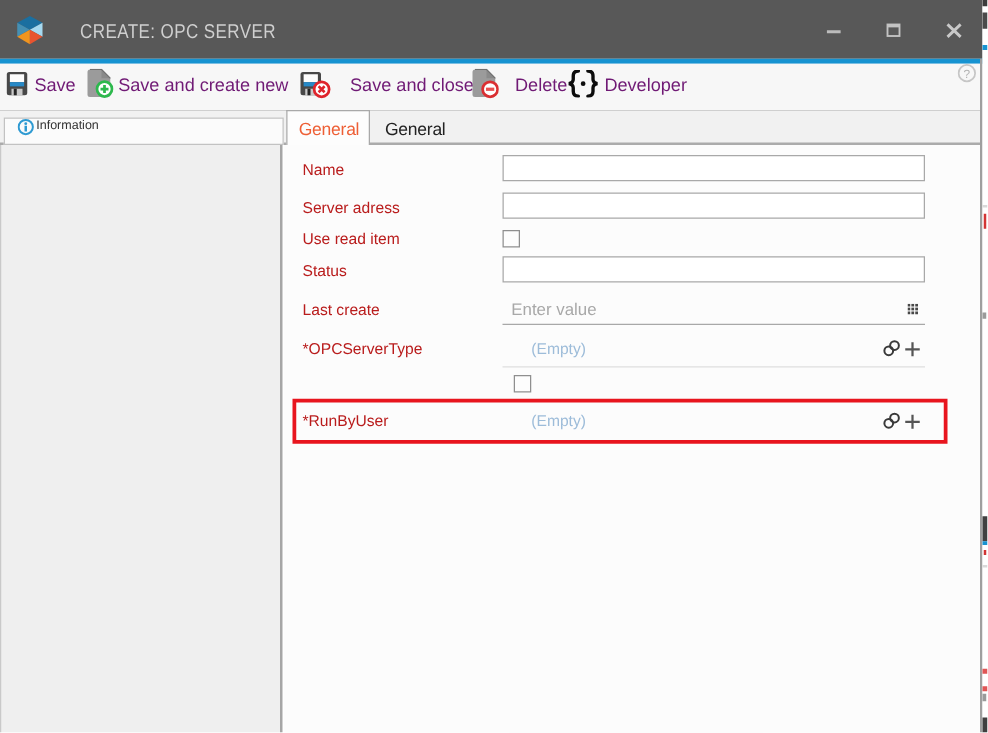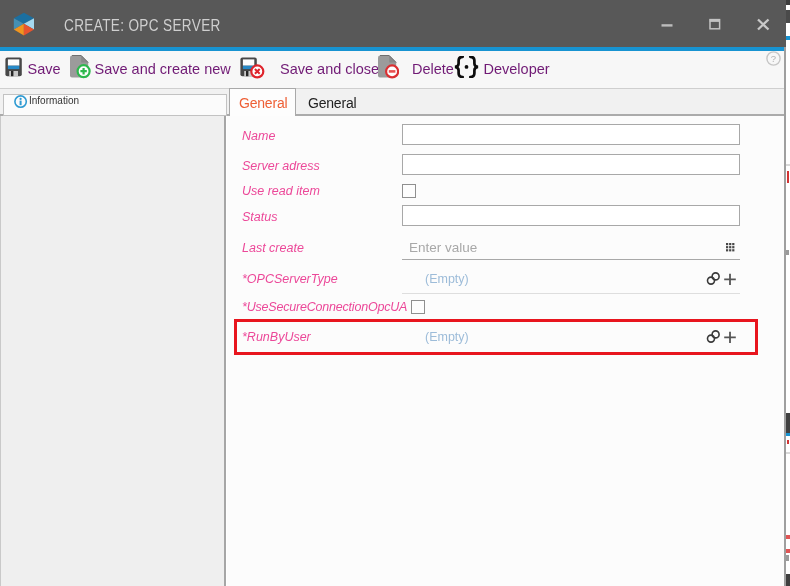--- a/index.html
+++ b/index.html
@@ -23,21 +23,21 @@
   #gentext{left:239px;top:94.5px;font-size:14px;color:#ee5f35;letter-spacing:-0.2px;}
   #comtext{left:308px;top:94.5px;font-size:14px;color:#222;letter-spacing:-0.2px;}
   
   #leftpanel{left:0;top:116px;width:224px;height:470px;background:#efefef;border-left:1px solid #c9c9c9;}
   #divider{left:224px;top:116px;width:2px;height:470px;background:#a6a6a6;}
   #content{left:226.5px;top:116px;width:557px;height:470px;background:#fcfcfc;}
   
   #winborder{left:783.5px;top:47px;width:2.5px;height:539px;background:#9f9f9f;}
   
   #strip{left:786px;top:0;width:4px;height:586px;background:#fff;}
-  .lbl{left:242px;font-size:12.5px;color:#ec4899;font-style:italic;}
+  .lbl{left:242px;font-size:12.5px;color:#b91c1c;}
   .inp{left:402px;width:336px;height:19px;background:#fff;border:1px solid #a8a8a8;}
   .cb{width:12px;height:12px;background:#fdfdfd;border:1.4px solid #8f8f8f;}
   .empty{left:425px;font-size:12.5px;color:#9dbcd9;}
 </style>
 </head>
 <body>
 <div id="page">
 
   <div class="abs" id="titlebar"></div>
   <svg class="abs" style="left:13px;top:11.5px" width="22" height="25" viewBox="0 0 22 25">
@@ -156,21 +156,20 @@
   <div class="abs empty" style="top:272px">(Empty)</div>
   <svg class="abs" style="left:706px;top:271px" width="15" height="15" viewBox="0 0 15 15">
     <circle cx="9.6" cy="5.4" r="3.5" fill="none" stroke="#3a3a3a" stroke-width="1.6"></circle>
     <circle cx="5.0" cy="9.6" r="3.5" fill="none" stroke="#3a3a3a" stroke-width="1.6"></circle>
   </svg>
   <svg class="abs" style="left:723px;top:272.5px" width="14" height="13" viewBox="0 0 14 13">
     <path d="M7,0.8 L7,12 M1.2,6.4 L12.8,6.4" stroke="#555" stroke-width="1.8"></path>
   </svg>
   <div class="abs" style="left:402px;top:293px;width:338px;height:1px;background:#dedede;"></div>
 
-  <div class="abs lbl" style="top:300px;letter-spacing:-0.2px">*UseSecureConnectionOpcUA</div>
   <div class="abs cb" style="left:411px;top:300px"></div>
 
   <div class="abs" style="left:234px;top:319px;width:518px;height:30px;border:3px solid #e8151e;"></div>
   <div class="abs lbl" style="top:330px">*RunByUser</div>
   <div class="abs empty" style="top:330px">(Empty)</div>
   <svg class="abs" style="left:706px;top:328.5px" width="15" height="15" viewBox="0 0 15 15">
     <circle cx="9.6" cy="5.4" r="3.5" fill="none" stroke="#3a3a3a" stroke-width="1.6"></circle>
     <circle cx="5.0" cy="9.6" r="3.5" fill="none" stroke="#3a3a3a" stroke-width="1.6"></circle>
   </svg>
   <svg class="abs" style="left:723px;top:330.5px" width="14" height="13" viewBox="0 0 14 13">

